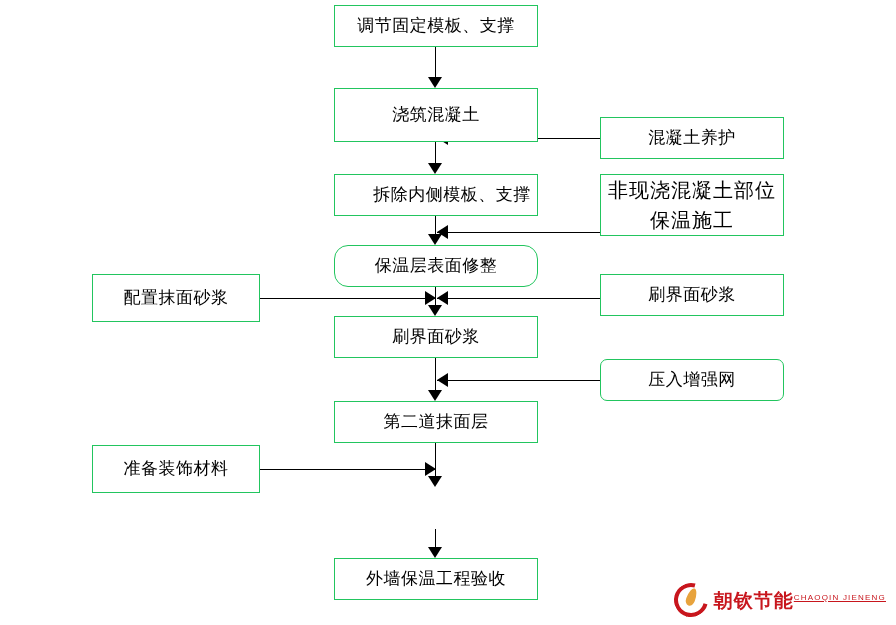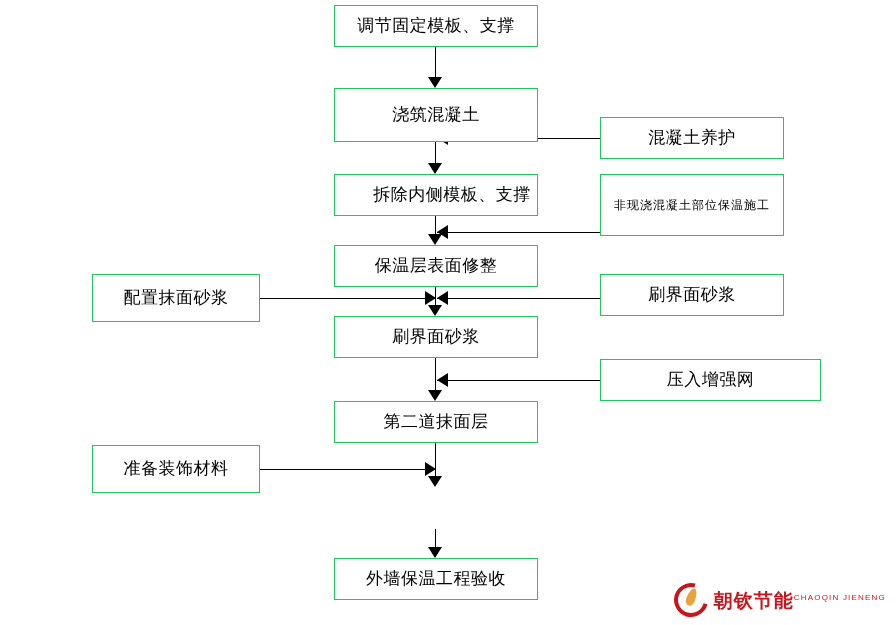--- a/index.html
+++ b/index.html
@@ -27,21 +27,21 @@
     align-items: center;
     justify-content: center;
     text-align: center;
     color: #000000;
     font-size: 17px;
     line-height: 1.45;
     letter-spacing: 0.5px;
     z-index: 3;
   }
   .node.two-line {
-    font-size: 12px;
+    font-size: 20px;
     line-height: 1.5;
     letter-spacing: 1px;
   }
   .vline {
     position: absolute;
     width: 0;
     border-left: 1.5px solid #000000;
     z-index: 1;
   }
   .hline {
@@ -120,20 +120,21 @@
     font-size: 19px;
     font-weight: bold;
     color: #c8161d;
     letter-spacing: 1px;
   }
   #logo .en {
     font-size: 8px;
     color: #c8161d;
     letter-spacing: 1.2px;
     margin-top: 3px;
+    text-decoration: underline;
   }
 </style>
 </head>
 <body>
 
 <div id="canvas">
 
   <div class="vline" style="left:435px; top:47px; height:30px;"></div>
   <div class="arrow-down" style="left:428px; top:77px;"></div>
 
@@ -176,29 +177,29 @@
   <div class="node" style="left:334px; top:5px; width:204px; height:42px;">调节固定模板、支撑</div>
 
   <div class="node" style="left:334px; top:88px; width:204px; height:54px;">浇筑混凝土</div>
 
   <div class="node" style="left:600px; top:117px; width:184px; height:42px;">混凝土养护</div>
 
   <div class="node" style="left:334px; top:174px; width:204px; height:42px;padding-left:32px;">拆除内侧模板、支撑</div>
 
   <div class="node two-line" style="left:600px; top:174px; width:184px; height:62px;">非现浇混凝土部位保温施工</div>
 
-  <div class="node" style="left:334px; top:245px; width:204px; height:42px;">保温层表面修整</div>
+  <div class="node" style="left:334px; top:245px; width:204px; height:42px;border-radius:14px;">保温层表面修整</div>
 
   <div class="node" style="left:92px; top:274px; width:168px; height:48px;">配置抹面砂浆</div>
 
   <div class="node" style="left:600px; top:274px; width:184px; height:42px;">刷界面砂浆</div>
 
   <div class="node" style="left:334px; top:316px; width:204px; height:42px;">刷界面砂浆</div>
 
-  <div class="node" style="left:600px; top:359px; width:221px; height:42px;">压入增强网</div>
+  <div class="node" style="left:600px; top:359px; width:184px; height:42px;border-radius:7px;">压入增强网</div>
 
   <div class="node" style="left:334px; top:401px; width:204px; height:42px;">第二道抹面层</div>
 
   <div class="node" style="left:92px; top:445px; width:168px; height:48px;">准备装饰材料</div>
 
 
   <div class="node" style="left:334px; top:558px; width:204px; height:42px;">外墙保温工程验收</div>
 
   <div id="logo">
     <span class="mark">

